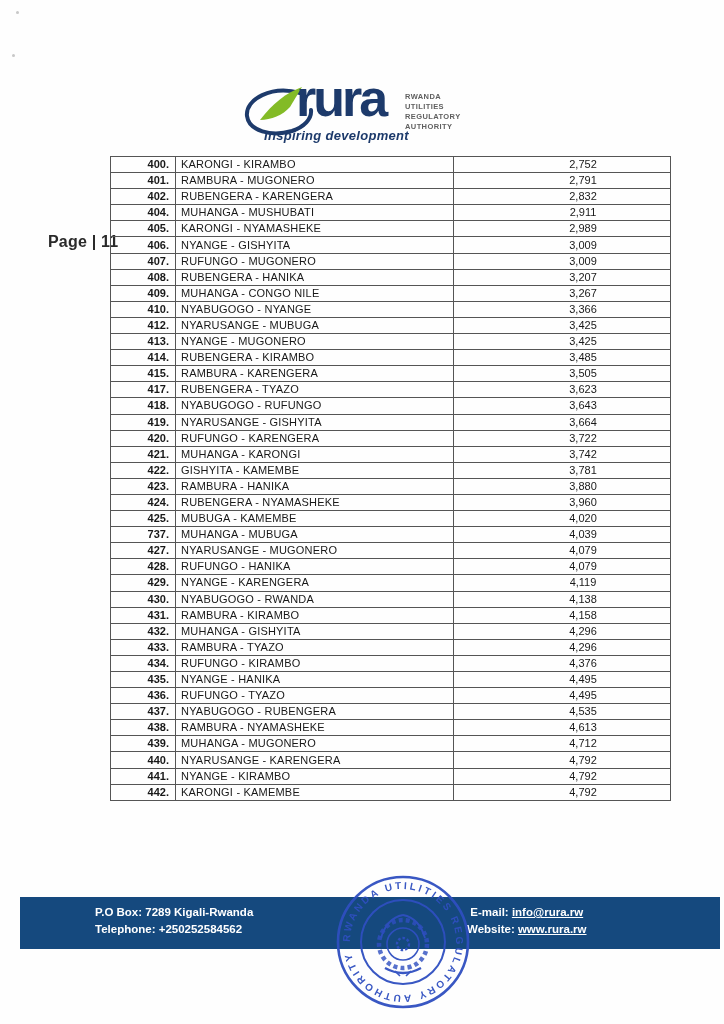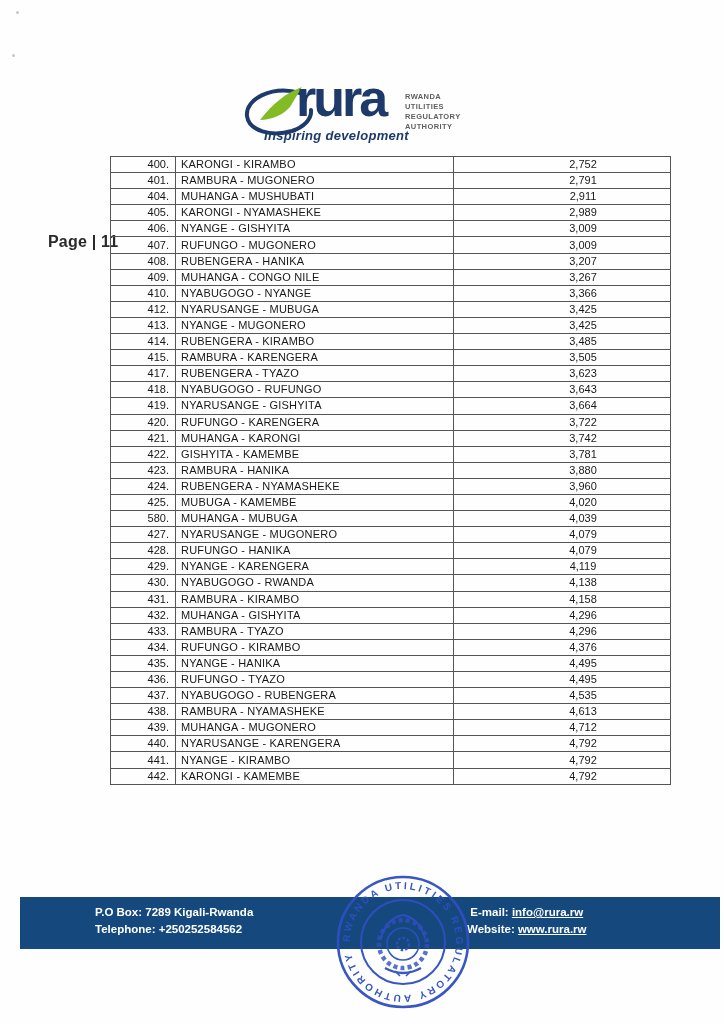--- a/index.html
+++ b/index.html
@@ -39,21 +39,21 @@
   
   .routes-table{
     position:absolute;left:110px;top:156px;width:504px;
     border-collapse:collapse;table-layout:fixed;
     font-size:11px;color:#181818;
   }
   .routes-table td{
     border:1px solid #555;height:15.1px;padding:0;line-height:15px;
     white-space:nowrap;overflow:hidden;
   }
-  .routes-table td.col-no{width:58px;text-align:right;padding-right:6px;font-weight:400;}
+  .routes-table td.col-no{width:58px;text-align:right;padding-right:6px;font-weight:700;}
   .routes-table td.col-route{width:272px;padding-left:5px;font-weight:500;letter-spacing:.2px;}
   .routes-table td.col-value{width:174px;text-align:center;padding-left:42px;font-weight:400;}
 
   
   .footer-bar{
     position:absolute;left:20px;top:885px;width:700px;height:52px;
     background:#15497e;color:#fff;margin-top:12px;
   }
   .footer-left{position:absolute;left:75px;top:7px;font-size:11.5px;font-weight:700;line-height:17px;}
   .footer-right{position:absolute;left:447px;top:7px;font-size:11.5px;font-weight:700;line-height:17px;text-align:center;}
@@ -93,20 +93,25 @@
           <td class="col-no">400.</td>
           <td class="col-route">KARONGI - KIRAMBO</td>
           <td class="col-value">2,752</td>
         </tr>
         <tr>
           <td class="col-no">401.</td>
           <td class="col-route">RAMBURA - MUGONERO</td>
           <td class="col-value">2,791</td>
         </tr>
         <tr>
+          <td class="col-no">402.</td>
+          <td class="col-route">RUBENGERA - KARENGERA</td>
+          <td class="col-value">2,832</td>
+        </tr>
+        <tr>
           <td class="col-no">404.</td>
           <td class="col-route">MUHANGA - MUSHUBATI</td>
           <td class="col-value">2,911</td>
         </tr>
         <tr>
           <td class="col-no">405.</td>
           <td class="col-route">KARONGI - NYAMASHEKE</td>
           <td class="col-value">2,989</td>
         </tr>
         <tr>
@@ -193,21 +198,21 @@
           <td class="col-no">424.</td>
           <td class="col-route">RUBENGERA - NYAMASHEKE</td>
           <td class="col-value">3,960</td>
         </tr>
         <tr>
           <td class="col-no">425.</td>
           <td class="col-route">MUBUGA - KAMEMBE</td>
           <td class="col-value">4,020</td>
         </tr>
         <tr>
-          <td class="col-no">580.</td>
+          <td class="col-no">737.</td>
           <td class="col-route">MUHANGA - MUBUGA</td>
           <td class="col-value">4,039</td>
         </tr>
         <tr>
           <td class="col-no">427.</td>
           <td class="col-route">NYARUSANGE - MUGONERO</td>
           <td class="col-value">4,079</td>
         </tr>
         <tr>
           <td class="col-no">428.</td>

